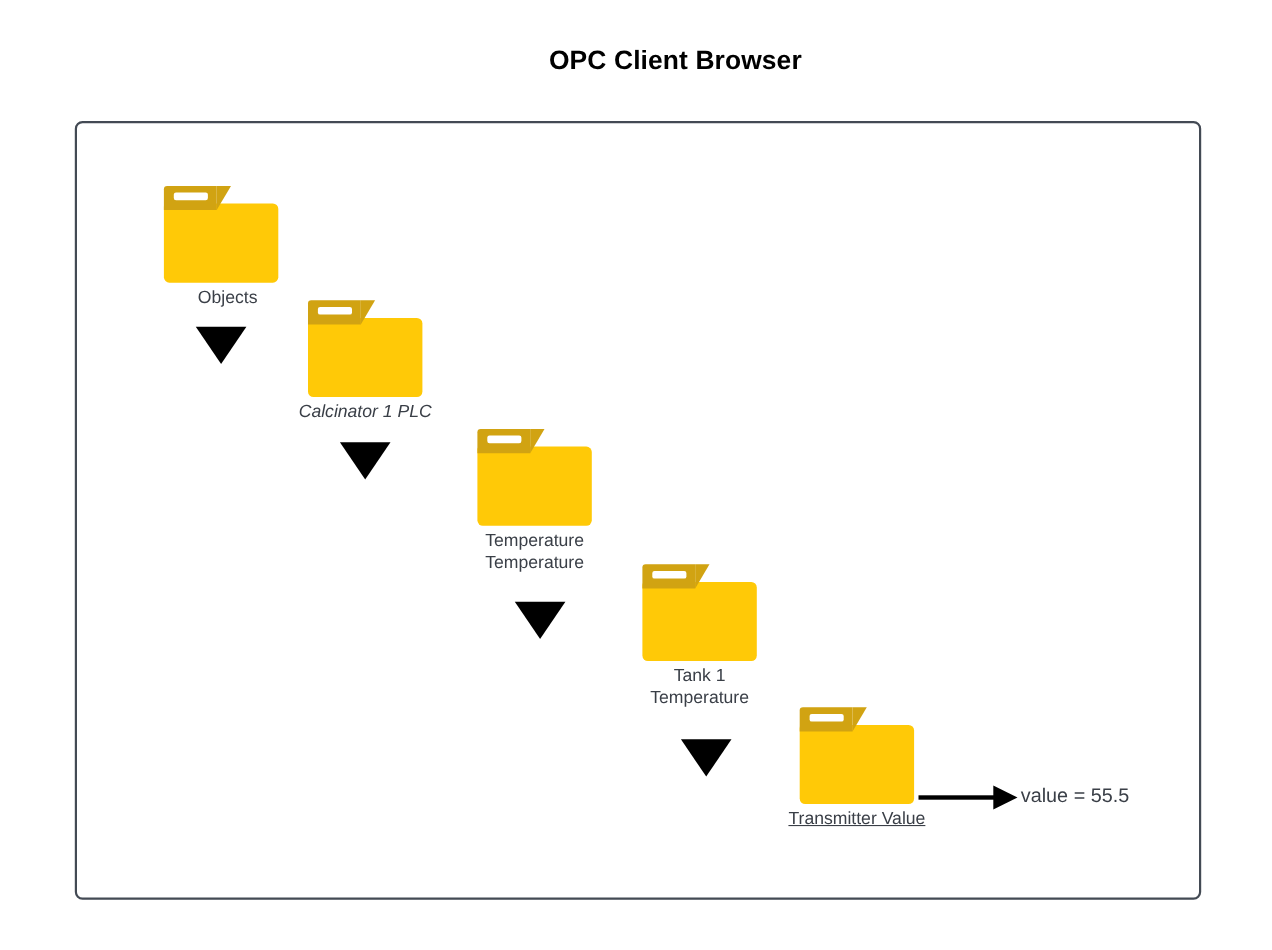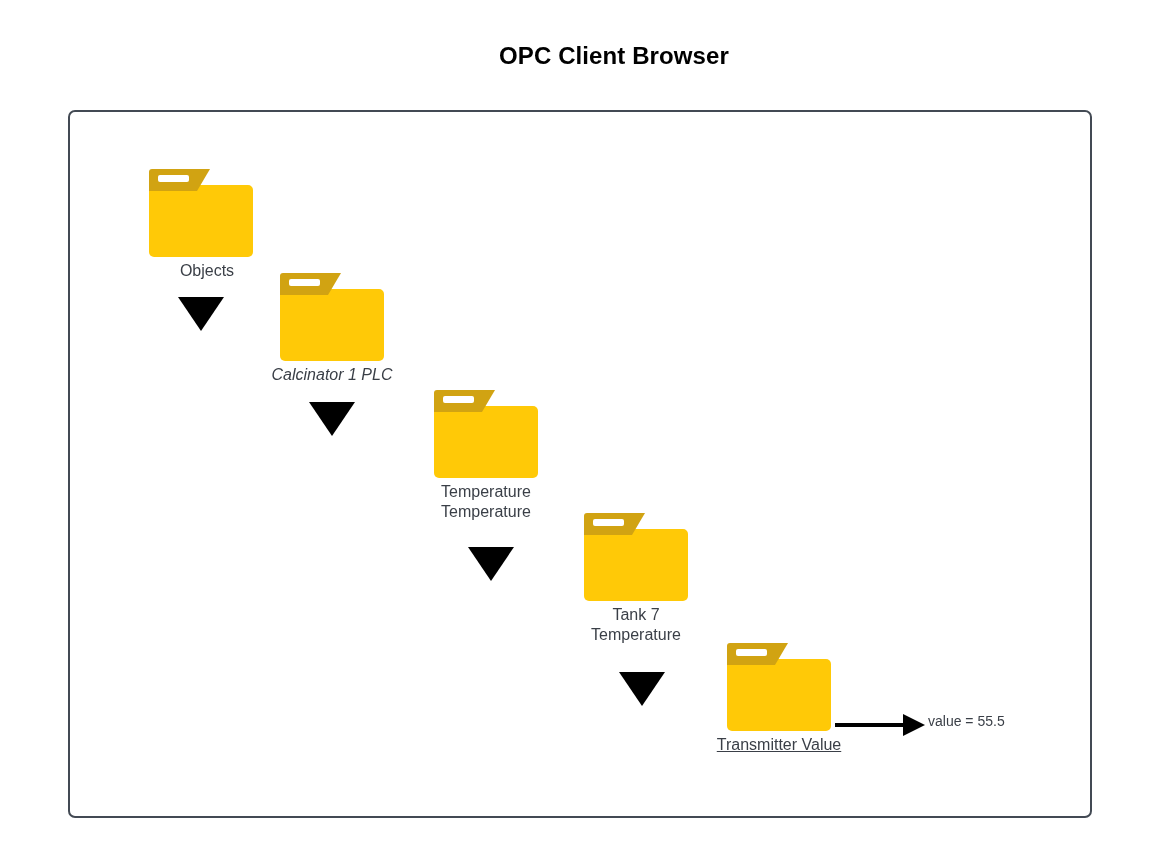--- a/index.html
+++ b/index.html
@@ -105,21 +105,21 @@
   .connector-head {
     position: absolute;
     width: 0;
     height: 0;
     border-top: 11px solid transparent;
     border-bottom: 11px solid transparent;
     border-left: 22px solid #000000;
   }
   .value-text {
     position: absolute;
-    font-size: 14px;
+    font-size: 18px;
     color: #3A3F47;
     white-space: nowrap;
   }
 </style>
 </head>
 <body>
 
 <div id="page-title">OPC Client Browser</div>
 
 <div id="diagram-frame">
@@ -164,21 +164,21 @@
   <div class="down-arrow" style="left:398px; top:435px;"></div>
 
   <div class="node" style="left:514px; top:401px; width:104px;">
     <div class="folder" style="width:104px; height:88px;">
       <div class="folder-body" style="height:72px;"></div>
       <div class="folder-tab" style="width:48px; height:22px;"></div>
       <div class="folder-tab-point" style="left:48px; border-top:22px solid #D1A312; border-right:13px solid transparent;"></div>
       <div class="folder-slot" style="left:9px; top:6px; width:31px; height:7px;"></div>
     </div>
     <div class="node-label" style="top:92px;">
-      <div>Tank 7</div>
+      <div>Tank 1</div>
       <div>Temperature</div>
     </div>
   </div>
 
   <div class="down-arrow" style="left:549px; top:560px;"></div>
 
   <div class="node" style="left:657px; top:531px; width:104px;">
     <div class="folder" style="width:104px; height:88px;">
       <div class="folder-body" style="height:72px;"></div>
       <div class="folder-tab" style="width:48px; height:22px;"></div>

